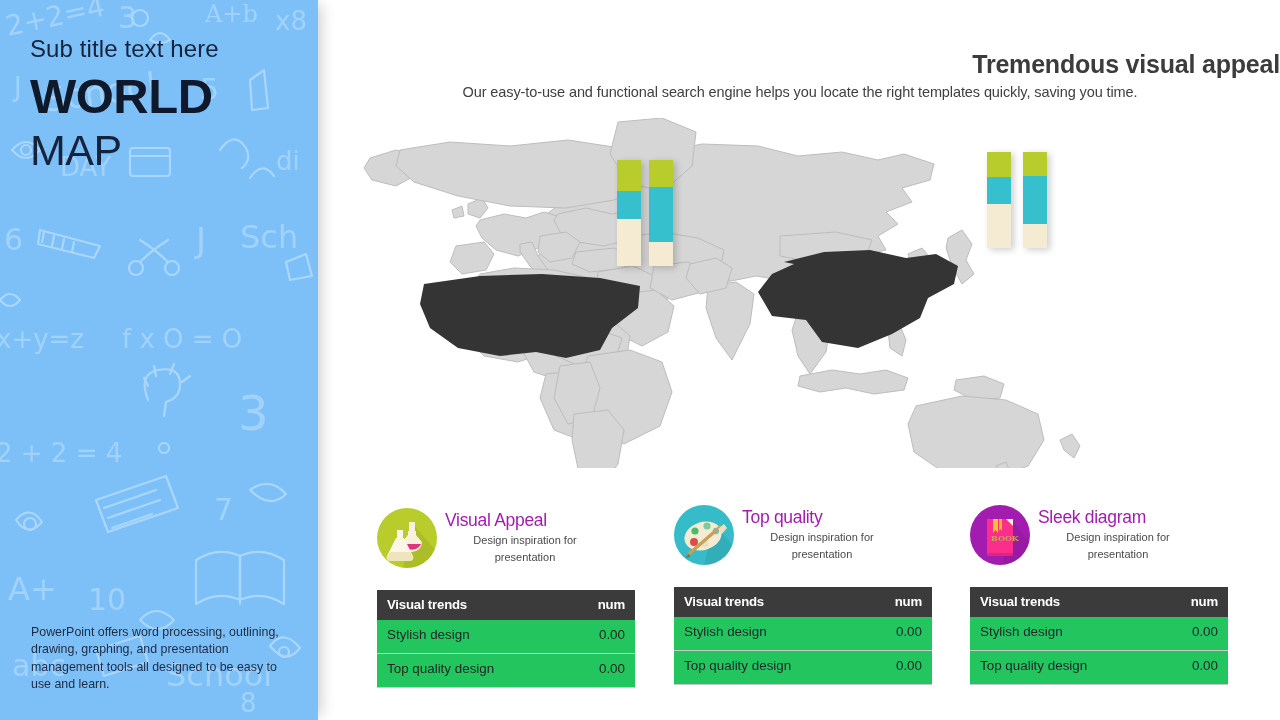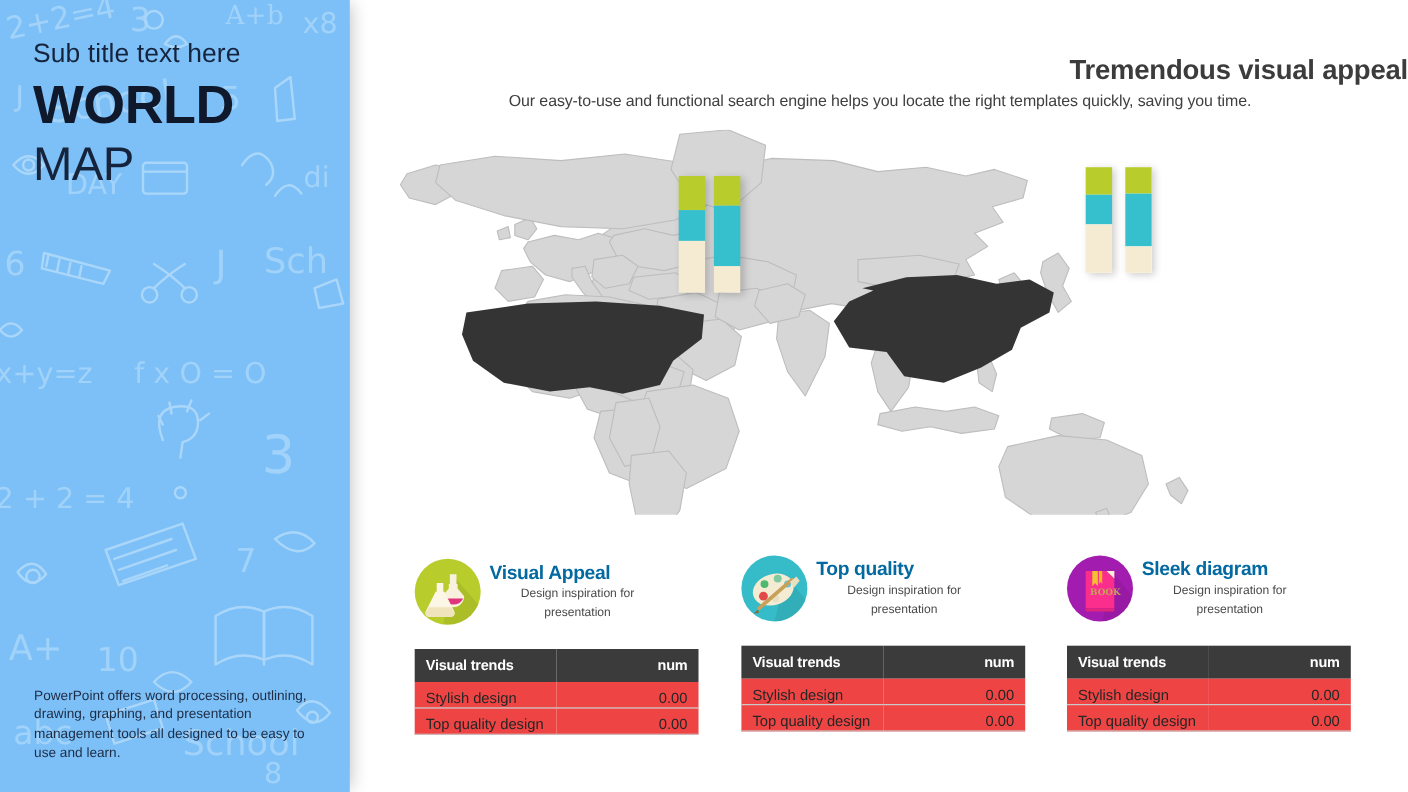--- a/index.html
+++ b/index.html
@@ -122,22 +122,22 @@
   .icon-circle {
     position: absolute;
     left: 0; top: 0;
     width: 60px; height: 60px;
     border-radius: 50%;
     overflow: hidden;
   }
   .card-titles { margin-left: 68px; padding-top: 2px; }
   .card-title {
     font-size: 17.5px;
-    font-weight: bold;
-    color: #0369a1;
+    font-weight: normal;
+    color: #a21caf;
     line-height: 20px;
     letter-spacing: -0.3px;
   }
   .card-desc {
     font-size: 11px;
     color: #4a4a4a;
     line-height: 16.5px;
     margin-top: 2px;
     width: 160px;
     text-align: center;
@@ -155,23 +155,23 @@
     font-weight: bold;
     padding: 7px 10px 8px 10px;
     text-align: left;
     letter-spacing: -0.2px;
     margin-top: 32px;
   }
   table.tbl th.num, table.tbl td.num { text-align: right; }
   table.tbl td {
     font-size: 13.4px;
     color: #262626;
-    padding: 7px 10px 1px 10px;
+    padding: 7px 10px 11px 10px;
     border-bottom: 1.2px solid #c9c9c9;
-    background: #ef4444;
+    background: #22c55e;
   }
 </style>
 </head>
 <body>
 
 <div id="slide">
 
   <div id="sidebar">
 
     <svg id="sidebar-doodles" viewBox="0 0 318 720" xmlns="http://www.w3.org/2000/svg">

